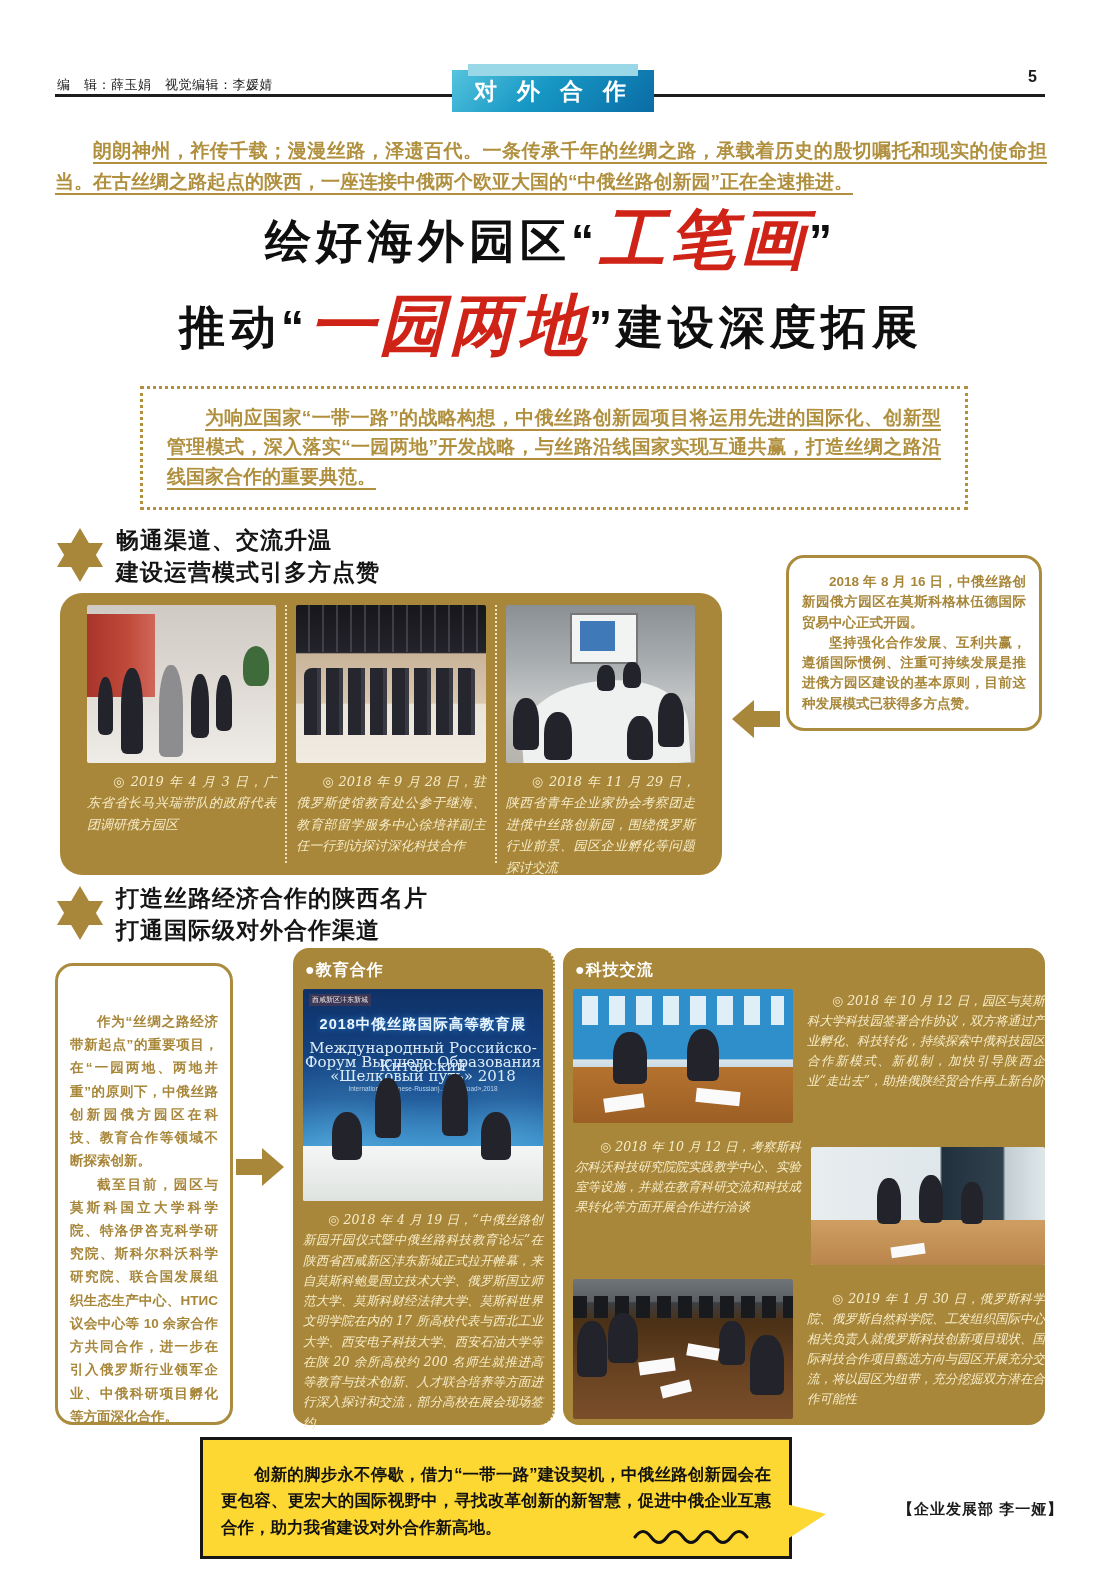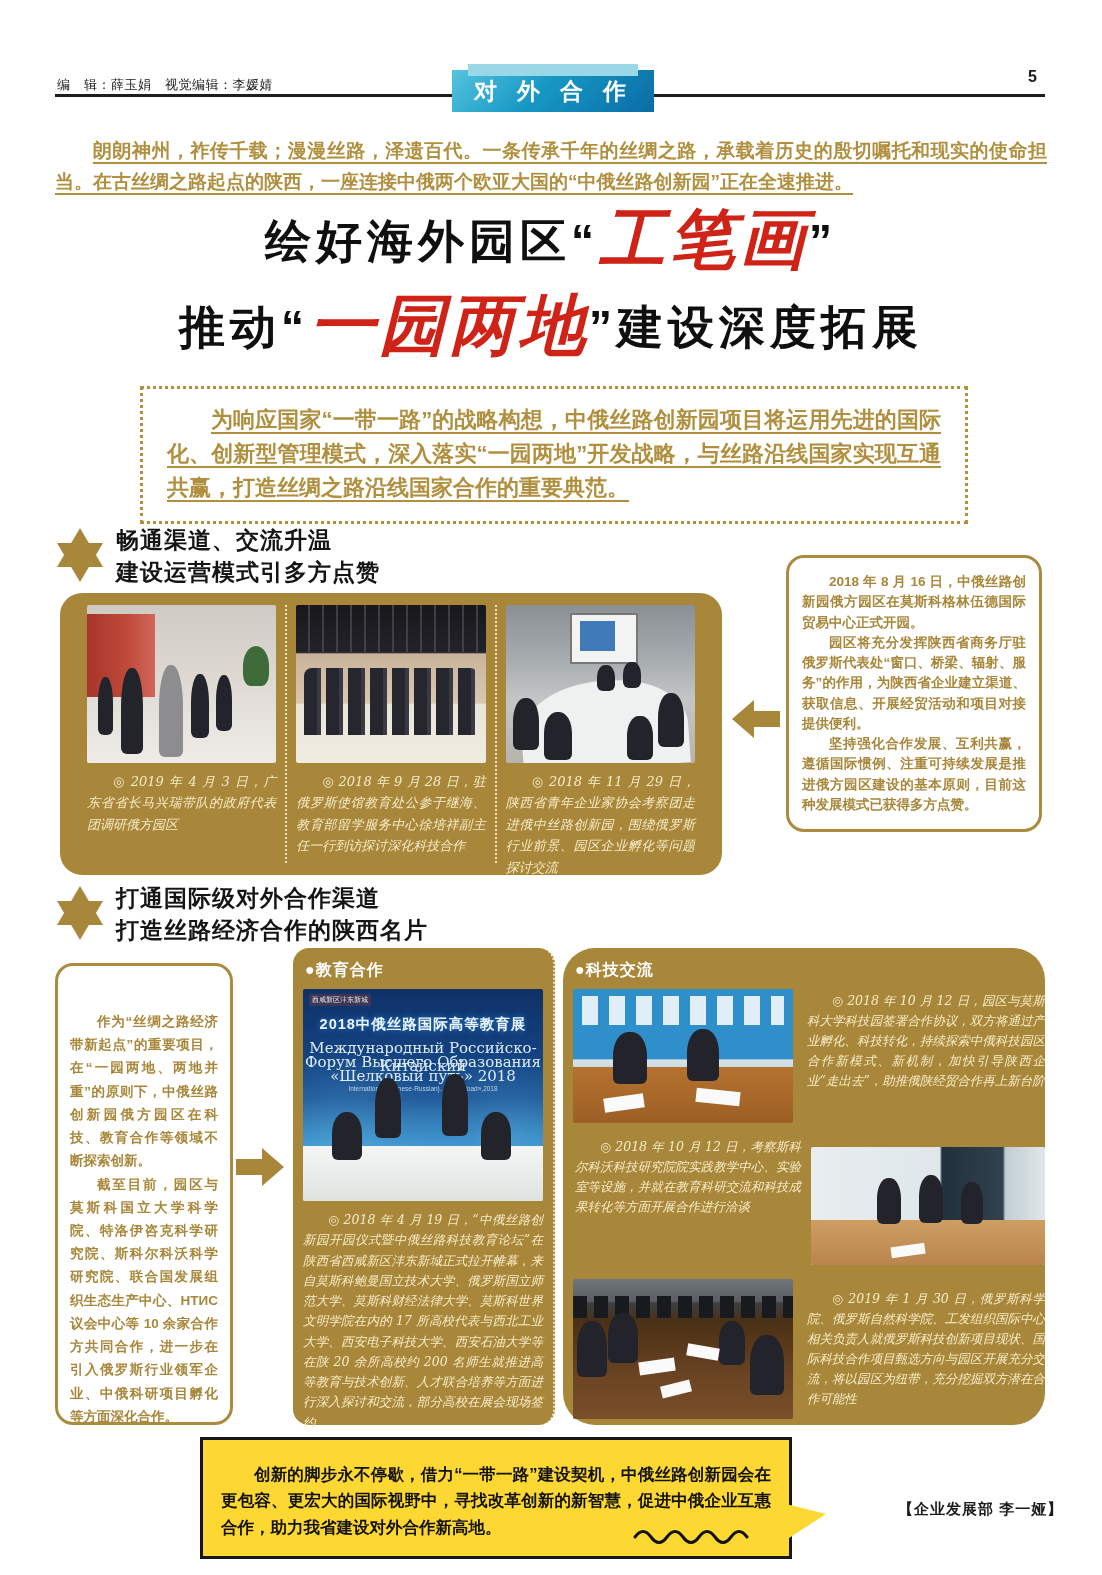--- a/index.html
+++ b/index.html
@@ -15,21 +15,21 @@
   
   .intro{left:55px;top:136px;width:992px;font-size:19px;font-weight:bold;color:#b0903e;line-height:1.62;text-align:justify;text-indent:2em;text-decoration:underline;text-underline-offset:5px;text-decoration-thickness:1.5px;}
   
   .headline{left:0;width:100%;text-align:center;}
   .hl1{top:206px;}
   .hl2{top:292px;}
   .h-black{font-size:46px;font-weight:900;letter-spacing:5px;color:#0f0f0f;}
   .h-red{color:#cf2317;font-family:"DejaVu Serif",serif;font-style:italic;font-weight:bold;font-size:66px;line-height:1;letter-spacing:4px;vertical-align:-5px;}
   
   .lede{left:140px;top:386px;width:774px;border:3px dotted #b3903c;padding:14px 24px 16px 24px;}
-  .lede p{margin:0;font-size:22px;font-weight:bold;color:#b0903e;line-height:1.55;text-align:justify;text-indent:2em;text-decoration:underline;text-underline-offset:5px;text-decoration-thickness:1.5px;}
+  .lede p{margin:0;font-size:19px;font-weight:bold;color:#b0903e;line-height:1.55;text-align:justify;text-indent:2em;text-decoration:underline;text-underline-offset:5px;text-decoration-thickness:1.5px;}
   
   .star{width:48px;height:54px;}
   .sec-title{font-size:23px;font-weight:800;line-height:1.4;letter-spacing:1px;color:#151515;}
   
   .goldbox1{left:60px;top:593px;width:662px;height:282px;background:#a8873a;border-radius:22px;display:flex;box-sizing:border-box;padding:12px 18px;}
   .gcol{flex:1;padding:0 9px;box-sizing:border-box;}
   .gcol + .gcol{border-left:2px dotted #f0e3bd;}
   .cap{color:#f7ecc8;font-family:"DejaVu Serif",serif;font-style:italic;font-size:13px;line-height:1.65;text-align:justify;text-indent:2em;margin-top:8px;}
   
   .ph{position:relative;overflow:hidden;border-radius:2px;background:#c9c4bd;}
@@ -50,21 +50,21 @@
   .arrowR{left:236px;top:1146px;}
   
   .sidebar{left:786px;top:555px;width:256px;box-sizing:border-box;border:3px solid #ab8c3f;border-radius:18px;padding:14px 13px;background:#fff;}
   .sidebar p{margin:0;font-size:13.5px;font-weight:bold;color:#a8873a;line-height:1.5;text-align:justify;text-indent:2em;}
   
   .leftbox2{left:55px;top:963px;width:178px;height:462px;box-sizing:border-box;border:3px solid #ab8c3f;border-radius:18px;padding:44px 12px 10px 12px;background:#fff;}
   .leftbox2 p{margin:0;font-size:13.5px;font-weight:bold;color:#a8873a;line-height:1.72;text-align:justify;text-indent:2em;}
   
   .panel{background:#a8873a;border-radius:16px;box-sizing:border-box;padding:10px;}
   .edu{left:293px;top:948px;width:262px;height:477px;border-right:2px dotted #f0e3bd;}
-  .tech{left:563px;top:948px;width:482px;height:477px;border-radius:32px;}
+  .tech{left:563px;top:948px;width:482px;height:477px;}
   .plabel{color:#fff;font-weight:800;font-size:16px;letter-spacing:1px;margin:2px 0 8px 2px;}
   .edu-ph{height:212px;background:
     radial-gradient(ellipse at 18% 80%,rgba(120,205,235,.45),rgba(0,0,0,0) 45%),
     radial-gradient(ellipse at 85% 70%,rgba(120,205,235,.35),rgba(0,0,0,0) 40%),
     linear-gradient(180deg,#0f3167 0%,#174e92 52%,#2f86c8 74%,#d7e4e8 74.5%,#eef2f2 100%);}
   .edu-ph .t-logo{position:absolute;left:6px;top:5px;font-size:7px;color:#efe7e0;background:rgba(140,60,50,.35);padding:1px 3px;}
   .edu-ph .t-cn{position:absolute;left:0;top:26px;width:100%;text-align:center;color:#eaf6ff;font-size:14.5px;font-weight:900;letter-spacing:1px;text-shadow:0 0 6px #2d7fd0;}
   .edu-ph .t-ru{position:absolute;left:0;width:100%;text-align:center;color:#dcebf7;font-size:15px;font-family:"DejaVu Serif",serif;}
   .edu-ph .t-en{position:absolute;left:0;top:96px;width:100%;text-align:center;color:#b9d2e8;font-size:6.5px;}
   .edu-ph .table{position:absolute;left:0;bottom:0;width:100%;height:26%;background:linear-gradient(180deg,#f4f6f5,#dfe3e0);}
@@ -156,31 +156,30 @@
     <p class="cap" style="margin:8px 0 0 0">◎ 2018 年 11 月 29 日，陕西省青年企业家协会考察团走进俄中丝路创新园，围绕俄罗斯行业前景、园区企业孵化等问题探讨交流</p>
   </div>
 </div>
 
 <svg class="abs arrowL" width="48" height="42" viewBox="0 0 48 42">
   <polygon points="0,21 22,2 22,13 48,13 48,29 22,29 22,40" fill="#a8873a"></polygon>
 </svg>
 
 <div class="abs sidebar">
   <p>2018 年 8 月 16 日，中俄丝路创新园俄方园区在莫斯科格林伍德国际贸易中心正式开园。</p>
-  <p>园区将充分发挥陕西省商务厅驻俄罗斯代表处“窗口、桥梁、辐射、服务”的作用，为陕西省企业建立渠道、获取信息、开展经贸活动和项目对接提供便利。</p>
   <p>坚持强化合作发展、互利共赢，遵循国际惯例、注重可持续发展是推进俄方园区建设的基本原则，目前这种发展模式已获得多方点赞。</p>
 </div>
 
 <svg class="abs star" style="left:56px;top:886px" viewBox="0 0 48 54">
   <polygon points="24,0 47,39 1,39" fill="#a8873a"></polygon>
   <polygon points="24,54 1,15 47,15" fill="#a8873a"></polygon>
 </svg>
 <div class="abs sec-title" style="left:116px;top:882px">
+  <div>打造丝路经济合作的陕西名片</div>
   <div>打通国际级对外合作渠道</div>
-  <div>打造丝路经济合作的陕西名片</div>
 </div>
 
 <div class="abs leftbox2">
   <p>作为“丝绸之路经济带新起点”的重要项目，在“一园两地、两地并重”的原则下，中俄丝路创新园俄方园区在科技、教育合作等领域不断探索创新。</p>
   <p>截至目前，园区与莫斯科国立大学科学院、特洛伊咨克科学研究院、斯科尔科沃科学研究院、联合国发展组织生态生产中心、НТИС 议会中心等 10 余家合作方共同合作，进一步在引入俄罗斯行业领军企业、中俄科研项目孵化等方面深化合作。</p>
 </div>
 
 <svg class="abs arrowR" width="48" height="42" viewBox="0 0 48 42">
   <polygon points="48,21 26,2 26,13 0,13 0,29 26,29 26,40" fill="#a8873a"></polygon>
 </svg>

